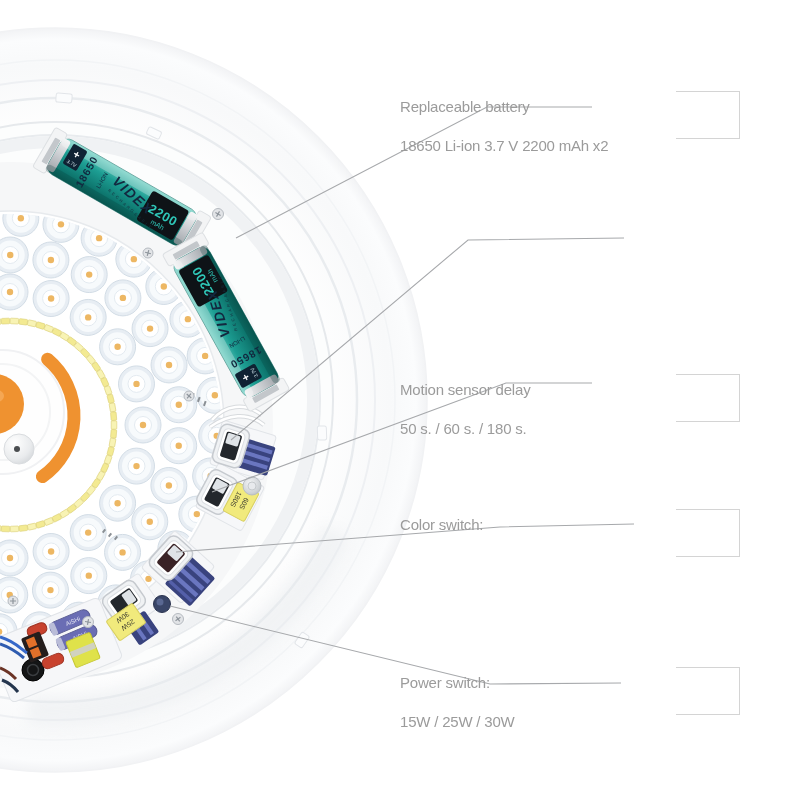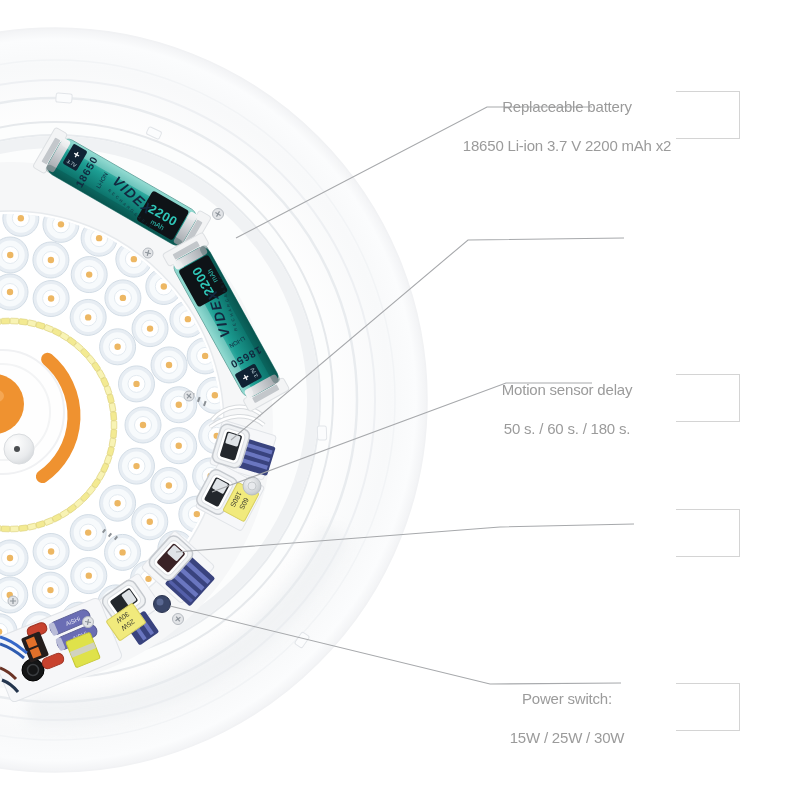--- a/index.html
+++ b/index.html
@@ -1,19 +1,19 @@
 <!DOCTYPE html>
 <html><head>
 <meta charset="utf-8">
 <style>
   html,body{margin:0;padding:0;background:#ffffff;}
   body{width:800px;height:800px;overflow:hidden;font-family:"Liberation Sans",sans-serif;}
   .stage{position:relative;width:800px;height:800px;background:#ffffff;}
   .stage > svg{position:absolute;left:0;top:0;}
-  .callout{position:absolute;right:60px;width:340px;text-align:center;color:#9b9b9b;
+  .callout{position:absolute;right:60px;width:340px;text-align:left;color:#9b9b9b;
            font-size:15px;line-height:19px;letter-spacing:-0.2px;}
   .callout .bracket{position:absolute;top:0;right:0;width:63px;height:46px;
            border-top:1px solid #d4d4d4;border-right:1px solid #d4d4d4;border-bottom:1px solid #d4d4d4;}
   .callout .lines{position:relative;padding:6px 6px 0 0;}
   .callout .title{white-space:nowrap;}
   .callout .value{white-space:nowrap;margin-top:20px;}
 </style>
 </head>
 <body>
 
@@ -612,23 +612,24 @@
 <div class="callout" style="top:374px">
   <div class="bracket"></div>
   <div class="lines">
     <div class="title">Motion sensor delay</div>
     <div class="value">50 s. / 60 s. / 180 s.</div>
   </div>
 </div>
 <div class="callout" style="top:509px">
   <div class="bracket"></div>
   <div class="lines">
+    <div class="title">Color switch:</div>
   </div>
 </div>
-<div class="callout" style="top:683px">
+<div class="callout" style="top:667px">
   <div class="bracket"></div>
   <div class="lines">
     <div class="title">Power switch:</div>
     <div class="value">15W / 25W / 30W</div>
   </div>
 </div>
 
 </div>
 
 </body></html>

